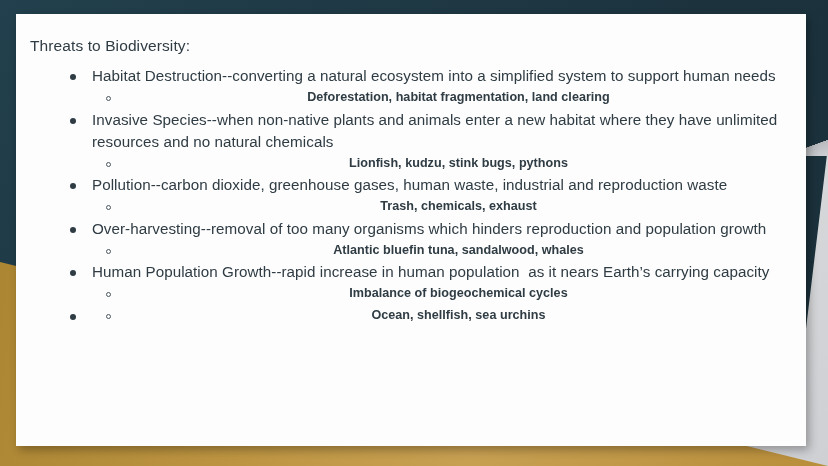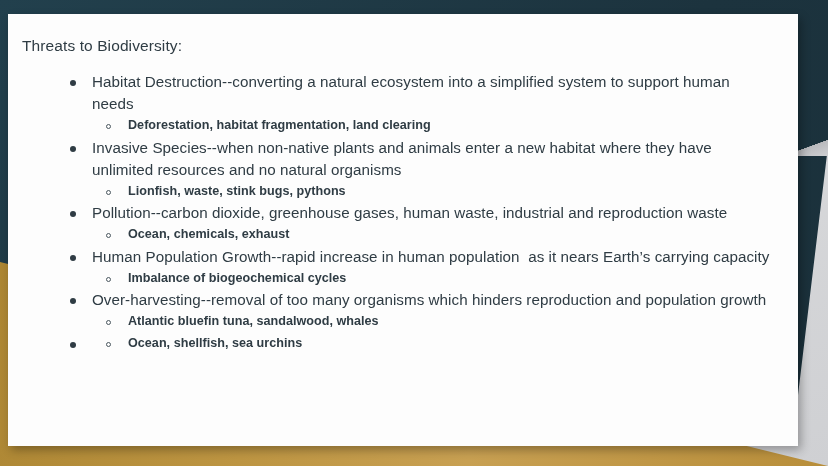--- a/index.html
+++ b/index.html
@@ -64,21 +64,21 @@
     right: 0;
     top: 140px;
     width: 38px;
     height: 16px;
     background: linear-gradient(160deg, #1b323c 0%, #1b323c 45%, #b9babd 46%, #cfd0d3 100%);
   }
 
   
   #card {
     position: absolute;
-    left: 8px;
+    left: 16px;
     top: 14px;
     width: 790px;
     height: 432px;
     background: #fdfdfd;
     box-shadow: 3px 4px 9px rgba(0,0,0,0.30);
     box-sizing: border-box;
     padding: 22px 9px 10px 12px;
     overflow: hidden;
   }
 
@@ -86,21 +86,21 @@
     color: #2f3c44;
     font-size: 15.5px;
     line-height: 1.25;
     letter-spacing: 0.1px;
     margin: 0 0 10px 2px;
     white-space: pre-wrap;
   }
 
   ul.lvl1 {
     list-style: none;
-    margin: 16px;
+    margin: 8px;
     padding: 0;
   }
 
   ul.lvl1 > li.l1 {
     position: relative;
     padding-left: 56px;
     margin: 0 0 0 0;
   }
 
   ul.lvl1 > li.l1 > .l1-text {
@@ -136,20 +136,21 @@
   }
 
   ul.lvl2 > li.l2 > .l2-text {
     display: block;
     color: #2f3c44;
     font-size: 12.6px;
     font-weight: bold;
     line-height: 1.7;
     letter-spacing: 0.02px;
     white-space: pre-wrap;
+    text-align: center;
   }
 
   
   ul.lvl2 > li.l2 > .b2 {
     position: absolute;
     left: 14px;
     top: 9px;
     width: 5px;
     height: 5px;
     border-radius: 50%;
@@ -178,55 +179,55 @@
           <span class="l1-text">Habitat Destruction--converting a natural ecosystem into a simplified system to support human needs</span>
           <ul class="lvl2">
             <li class="l2">
               <span class="b2"></span>
               <span class="l2-text">Deforestation, habitat fragmentation, land clearing</span>
             </li>
           </ul>
         </li>
         <li class="l1">
           <span class="b1"></span>
-          <span class="l1-text">Invasive Species--when non-native plants and animals enter a new habitat where they have unlimited resources and no natural organisms</span>
-          <ul class="lvl2">
-            <li class="l2">
-              <span class="b2"></span>
-              <span class="l2-text">Lionfish, waste, stink bugs, pythons</span>
+          <span class="l1-text">Invasive Species--when non-native plants and animals enter a new habitat where they have unlimited resources and no natural chemicals</span>
+          <ul class="lvl2">
+            <li class="l2">
+              <span class="b2"></span>
+              <span class="l2-text">Lionfish, kudzu, stink bugs, pythons</span>
             </li>
           </ul>
         </li>
         <li class="l1">
           <span class="b1"></span>
           <span class="l1-text">Pollution--carbon dioxide, greenhouse gases, human waste, industrial and reproduction waste</span>
           <ul class="lvl2">
             <li class="l2">
               <span class="b2"></span>
-              <span class="l2-text">Ocean, chemicals, exhaust</span>
+              <span class="l2-text">Trash, chemicals, exhaust</span>
+            </li>
+          </ul>
+        </li>
+        <li class="l1">
+          <span class="b1"></span>
+          <span class="l1-text">Over-harvesting--removal of too many organisms which hinders reproduction and population growth</span>
+          <ul class="lvl2">
+            <li class="l2">
+              <span class="b2"></span>
+              <span class="l2-text">Atlantic bluefin tuna, sandalwood, whales</span>
             </li>
           </ul>
         </li>
         <li class="l1">
           <span class="b1"></span>
           <span class="l1-text">Human Population Growth--rapid increase in human population  as it nears Earth’s carrying capacity</span>
           <ul class="lvl2">
             <li class="l2">
               <span class="b2"></span>
               <span class="l2-text">Imbalance of biogeochemical cycles</span>
-            </li>
-          </ul>
-        </li>
-        <li class="l1">
-          <span class="b1"></span>
-          <span class="l1-text">Over-harvesting--removal of too many organisms which hinders reproduction and population growth</span>
-          <ul class="lvl2">
-            <li class="l2">
-              <span class="b2"></span>
-              <span class="l2-text">Atlantic bluefin tuna, sandalwood, whales</span>
             </li>
           </ul>
         </li>
         <li class="l1">
           <span class="b1"></span>
           <ul class="lvl2">
             <li class="l2">
               <span class="b2"></span>
               <span class="l2-text">Ocean, shellfish, sea urchins</span>
             </li>

